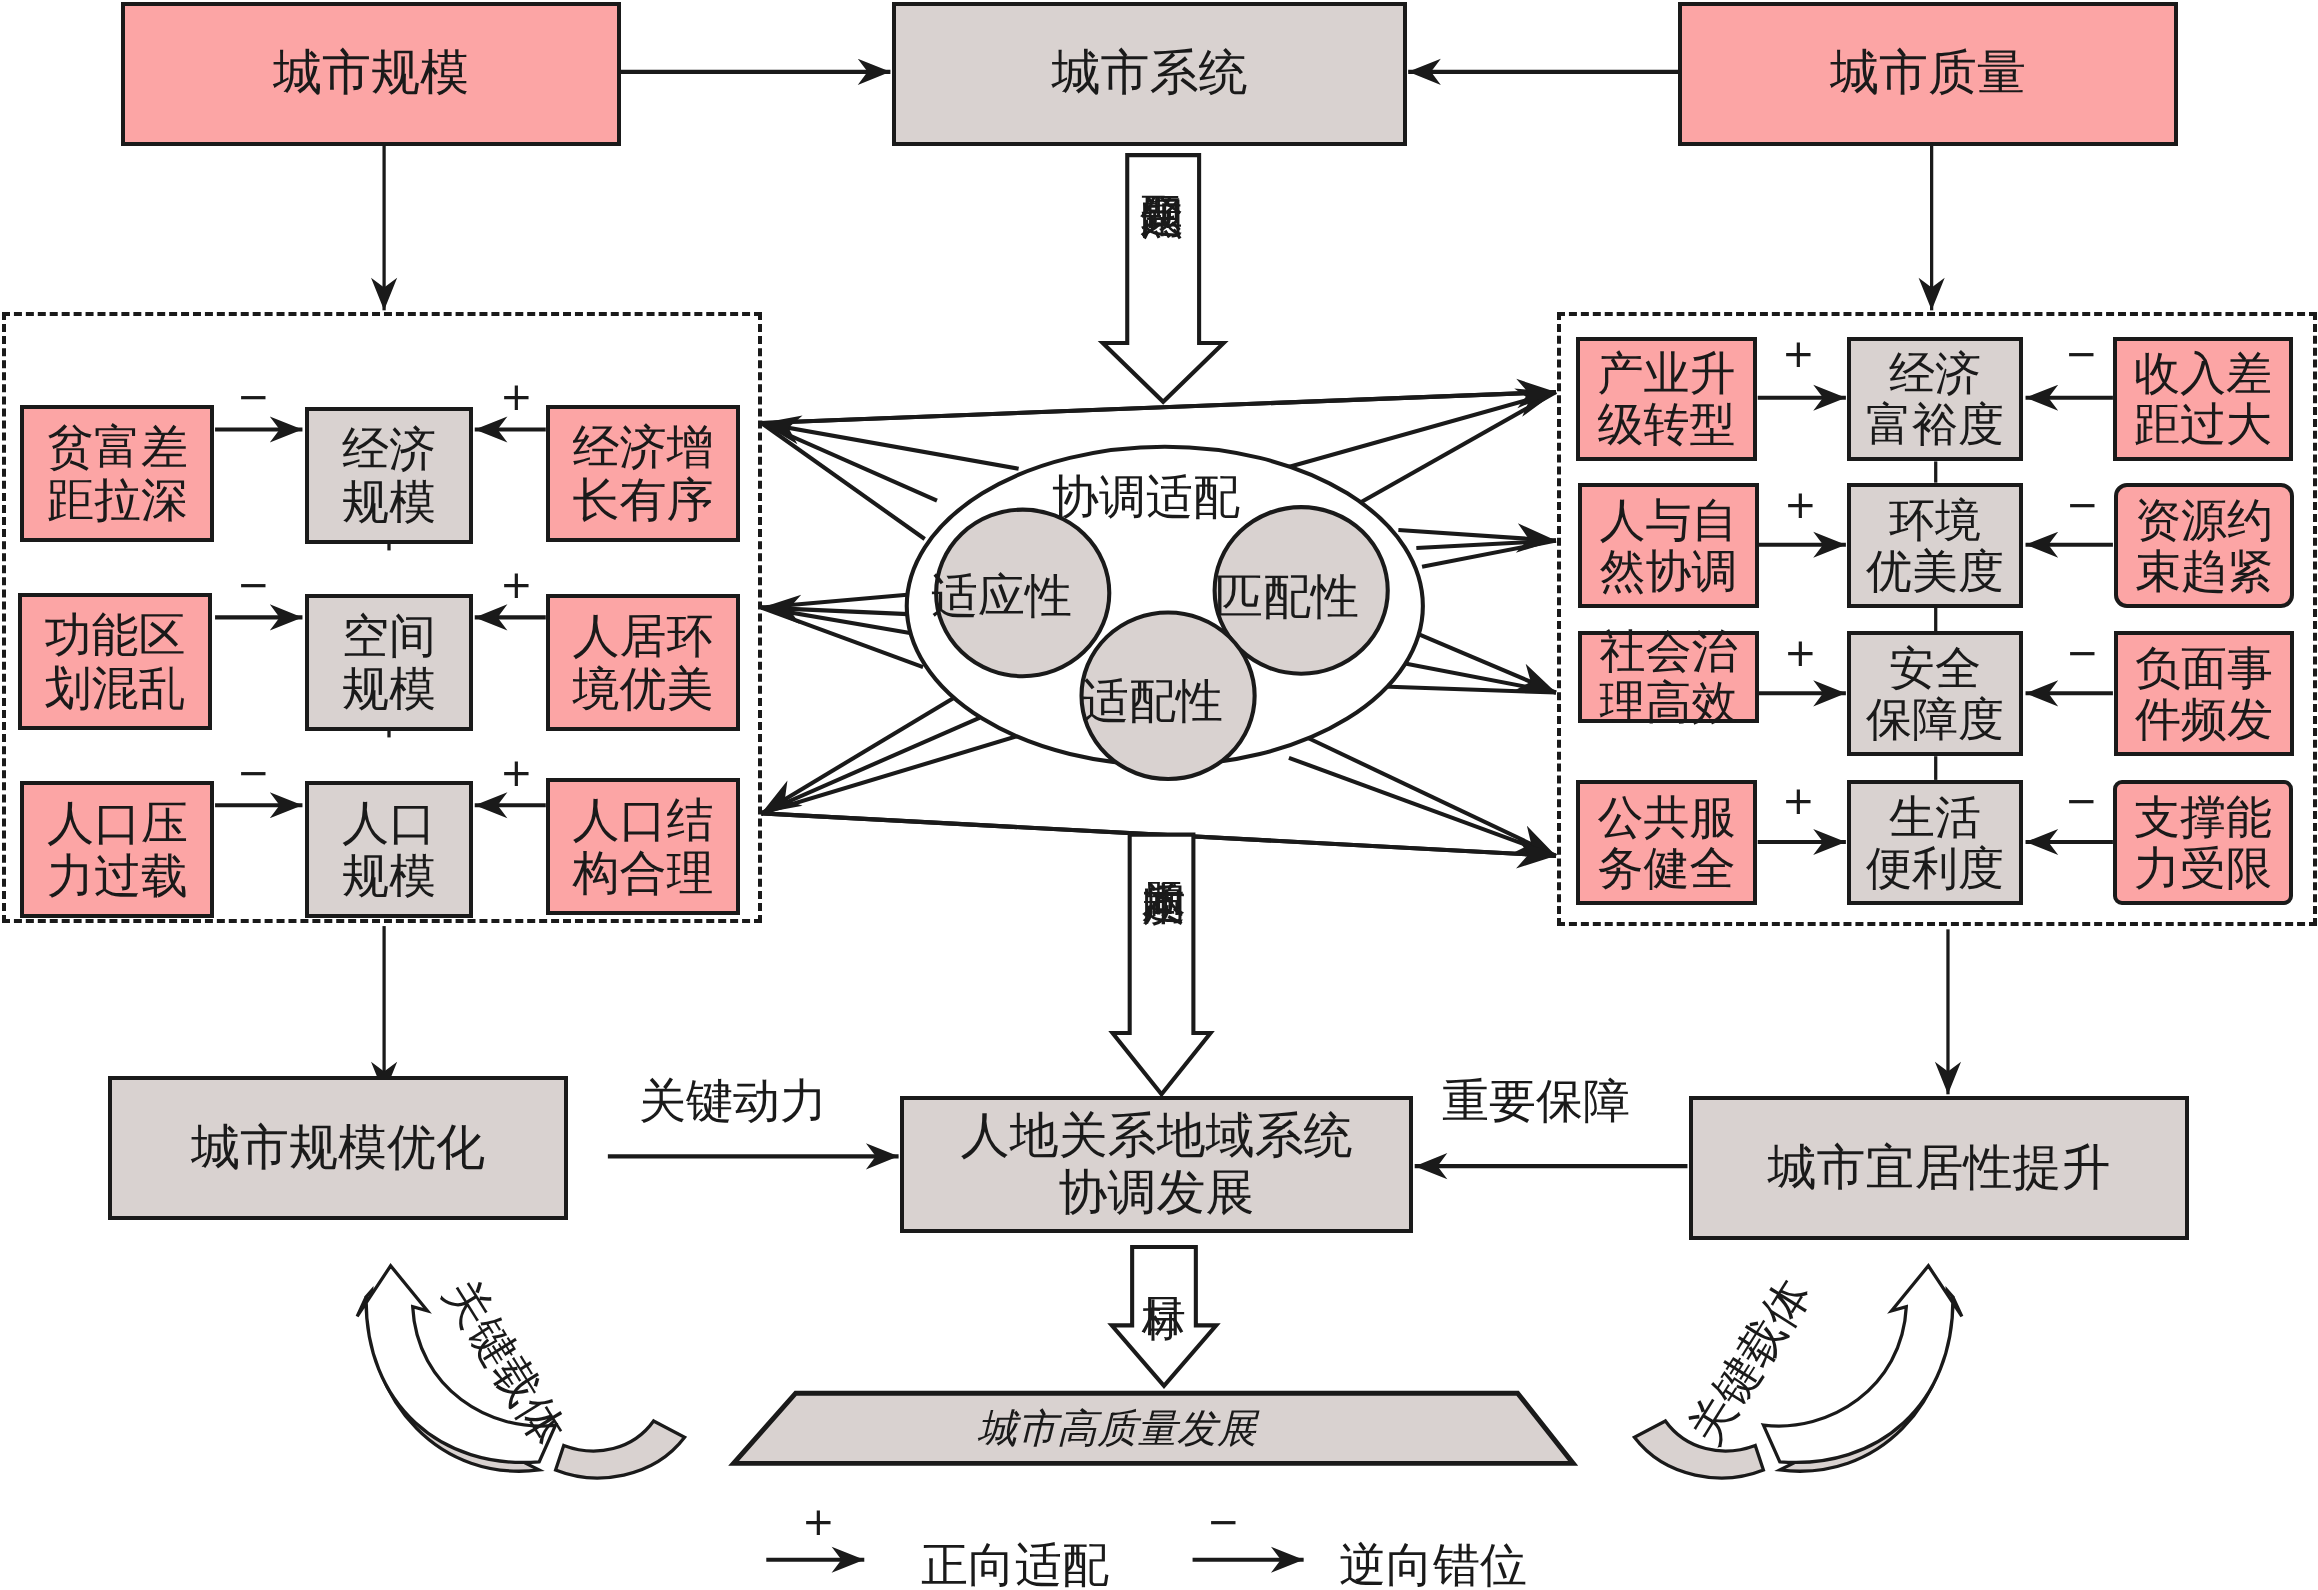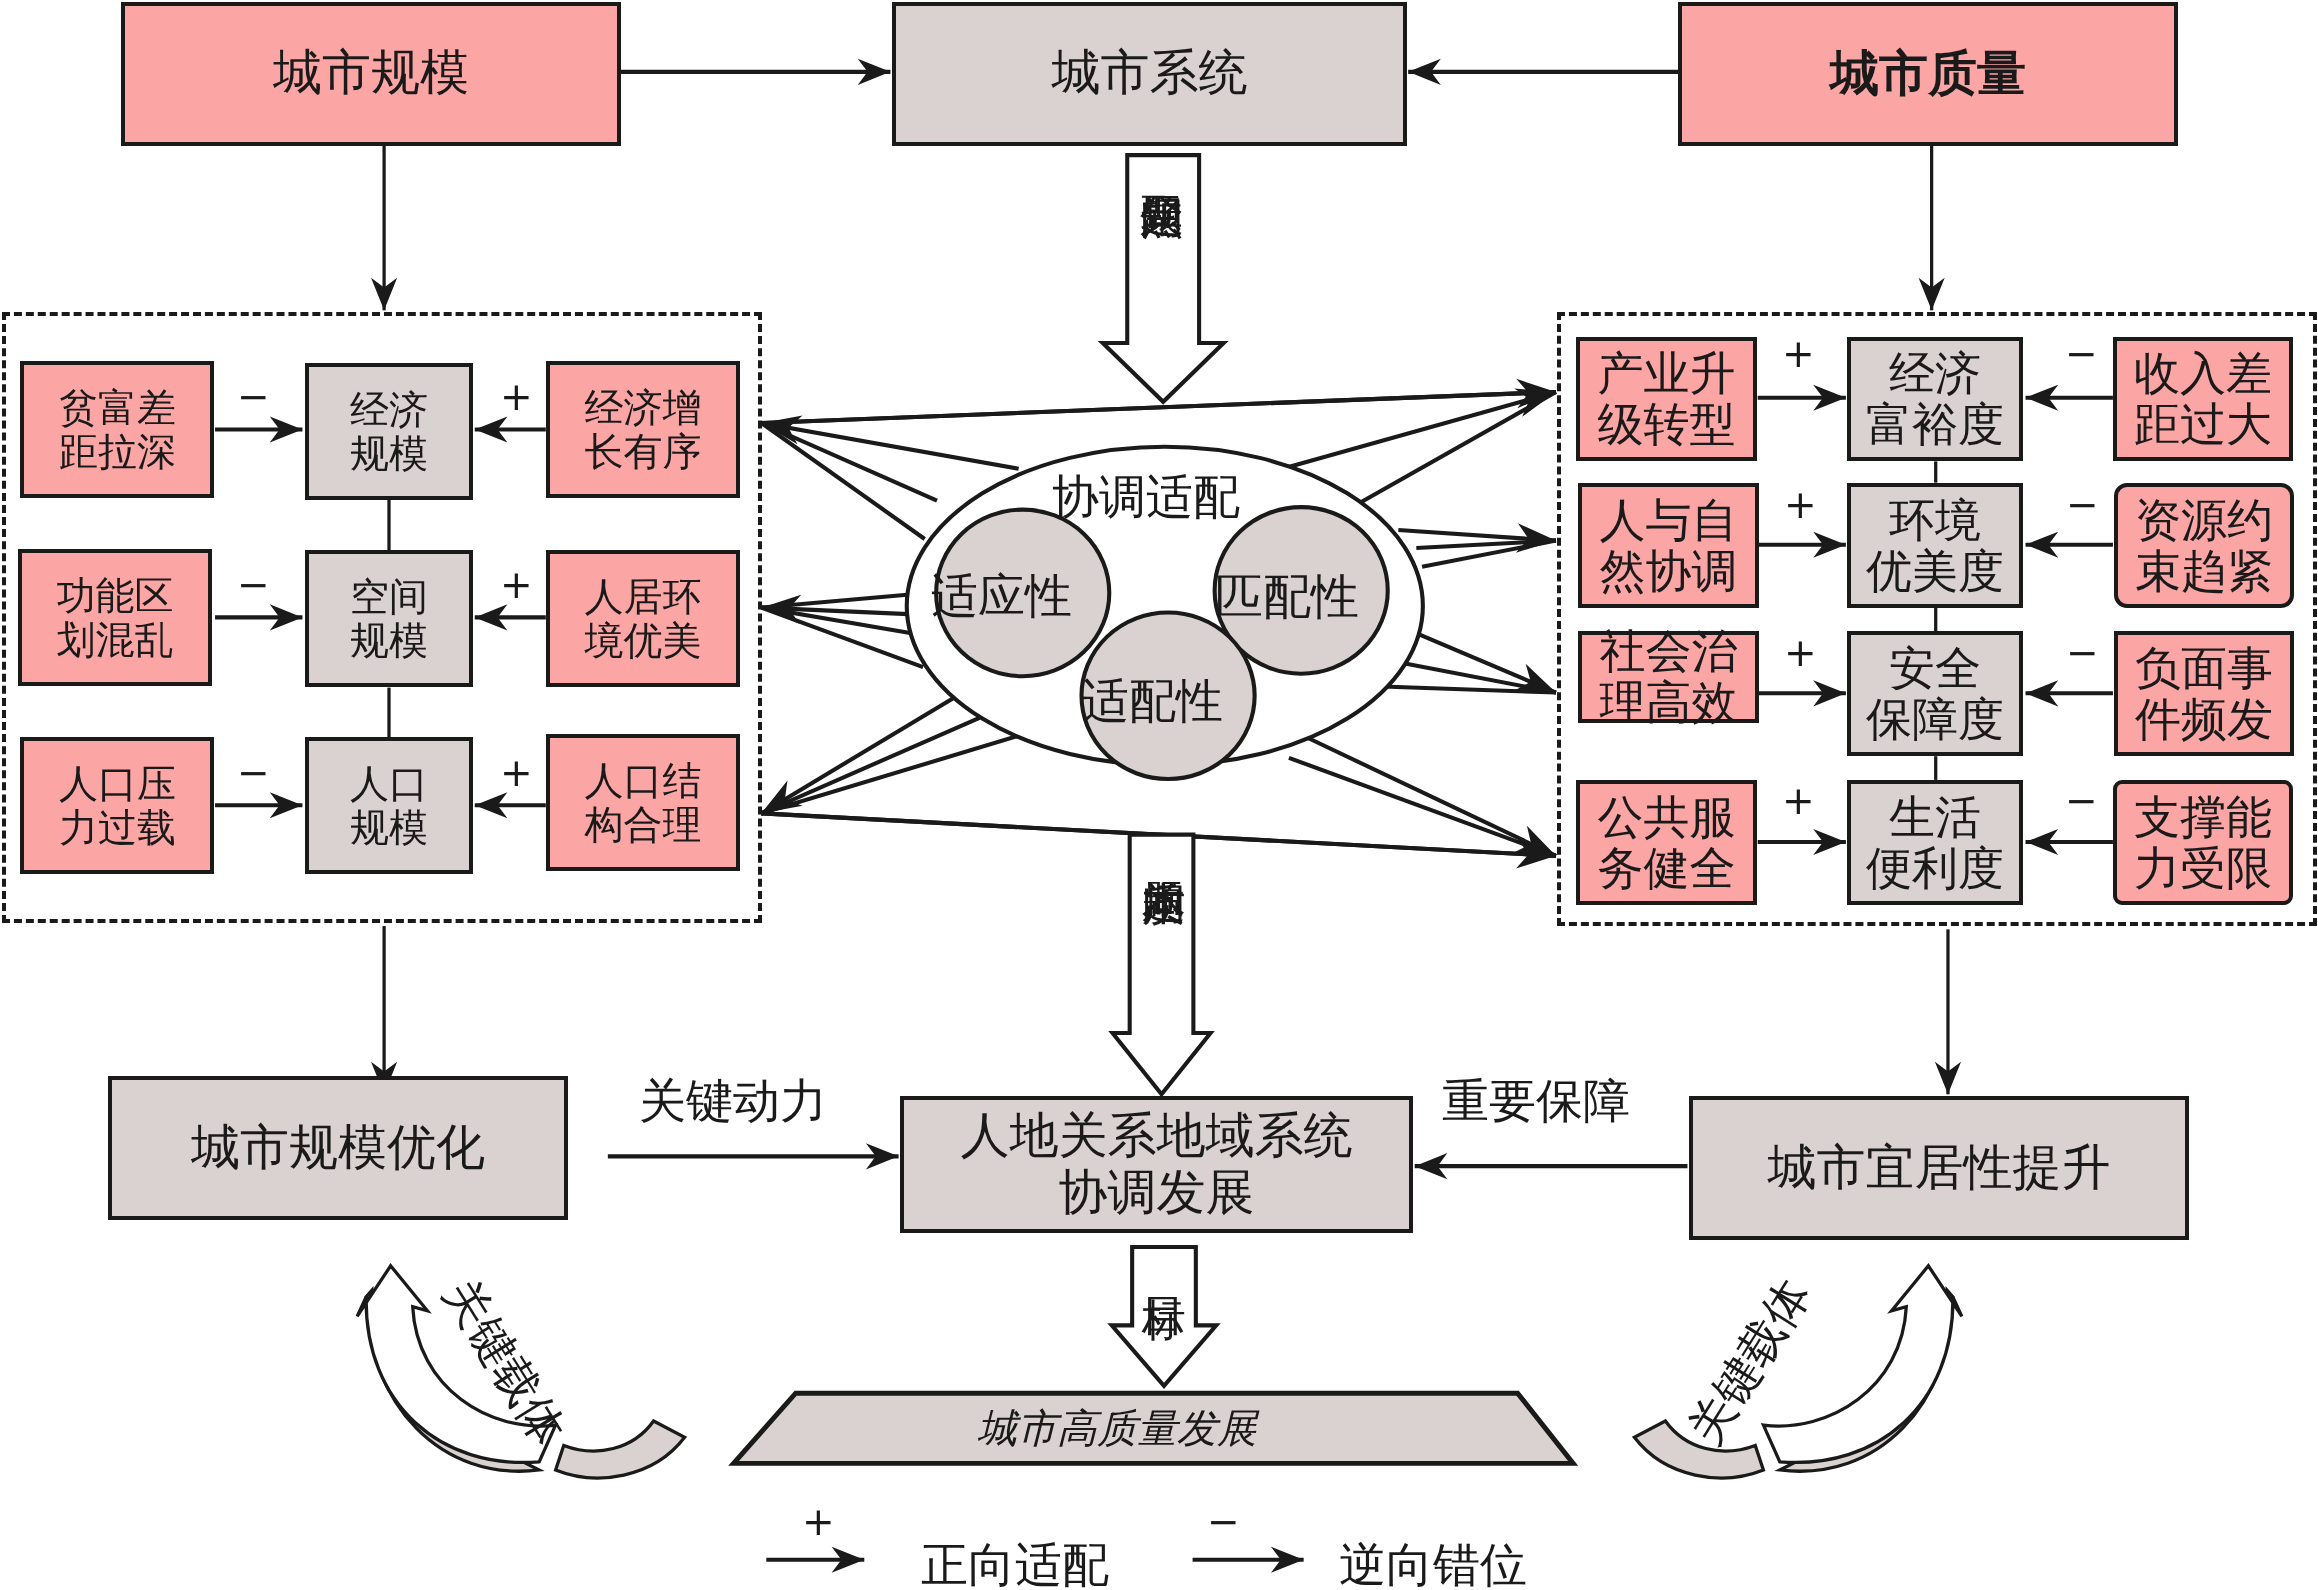--- a/index.html
+++ b/index.html
@@ -4,21 +4,21 @@
 <style>
   html, body { margin: 0; padding: 0; background: #ffffff; }
   body { width: 2319px; height: 1590px; position: relative; overflow: hidden;
          font-family: "DejaVu Serif", "Liberation Serif", serif; color: #1a1a1a; }
   svg#diagram { position: absolute; left: 0; top: 0; }
   .box { position: absolute; box-sizing: border-box; border: 4.9px solid #1a1a1a;
          display: flex; align-items: center; justify-content: center; text-align: center;
          background: #fca5a5; }
   .box.gray { background: #d9d2d0; }
   .big { font-size: 49px; line-height: 1.15; }
-  .med { font-size: 39px; line-height: 1.12; }
+  .med { font-size: 47px; line-height: 1.12; margin-top: 44px; }
   .sm { font-size: 46px; line-height: 1.1; }
   .dashed { position: absolute; box-sizing: border-box; border: 4.1px dashed #1a1a1a; }
   .label { position: absolute; font-size: 46px; white-space: nowrap; }
   .sign { position: absolute; font-size: 39px; font-family: "DejaVu Sans", sans-serif; }
   .vtext { position: absolute; font-size: 44px; line-height: 1.12; writing-mode: vertical-rl; text-orientation: upright; }
   .circ-text { position: absolute; font-size: 46px; white-space: nowrap; transform-origin: center; }
 </style>
 </head>
 <body>
 
@@ -138,21 +138,21 @@
       </g>
     </g>
 </svg>
 
 <div class="box big" style="left:121px; top:1.6px; width:500px; height:144px;">
   <span>城市规模</span>
 </div>
 <div class="box gray big" style="left:892px; top:1.6px; width:515px; height:144px;">
   <span>城市系统</span>
 </div>
-<div class="box big" style="left:1678px; top:1.6px; width:500px; height:144px;font-weight:bold;">
+<div class="box big" style="left:1678px; top:1.6px; width:500px; height:144px;">
   <span>城市质量</span>
 </div>
 
 <div class="dashed" style="left:1.6px; top:312px; width:760px; height:611px;"></div>
 <div class="dashed" style="left:1557px; top:312px; width:760px; height:614px;"></div>
 
 <div>
   <div class="box med" style="left:20.4px; top:361px; width:194px; height:137px;">
     <div>
         <div>贫富差</div>

